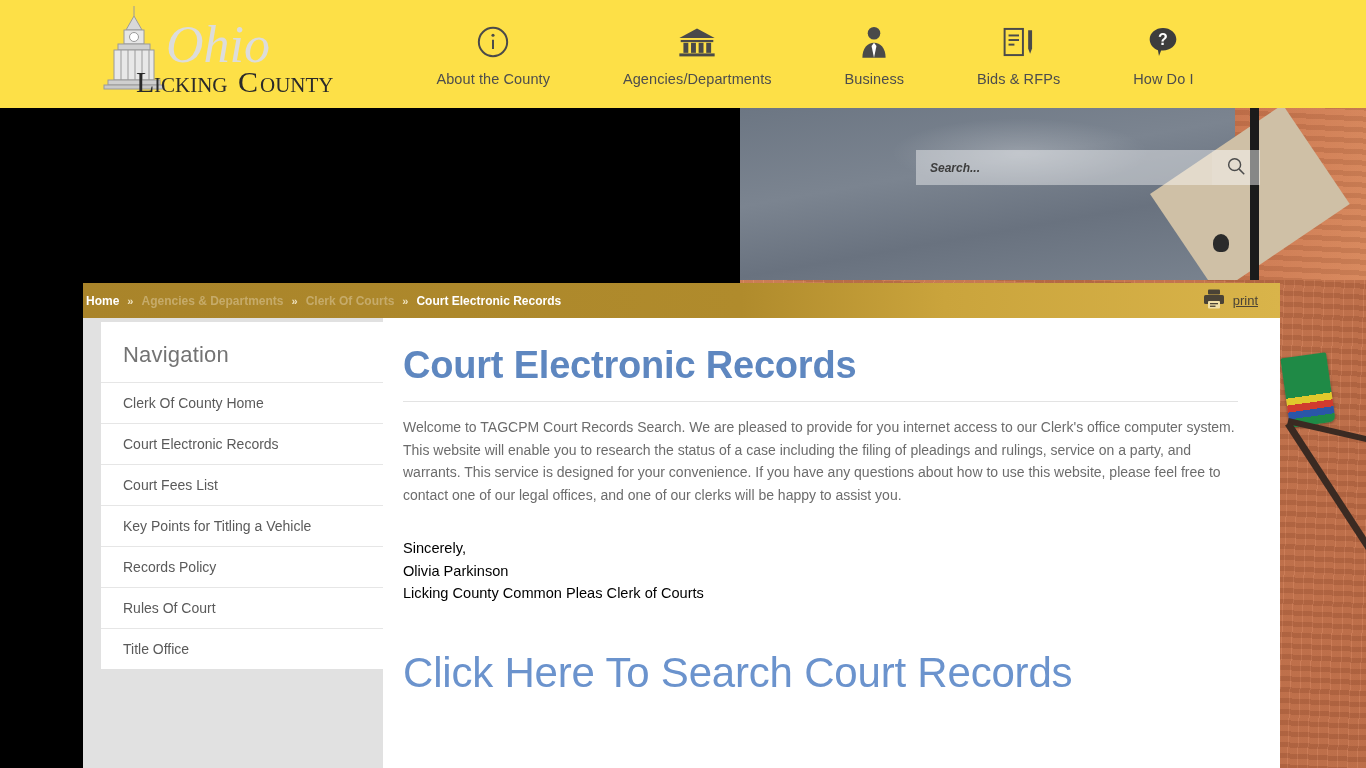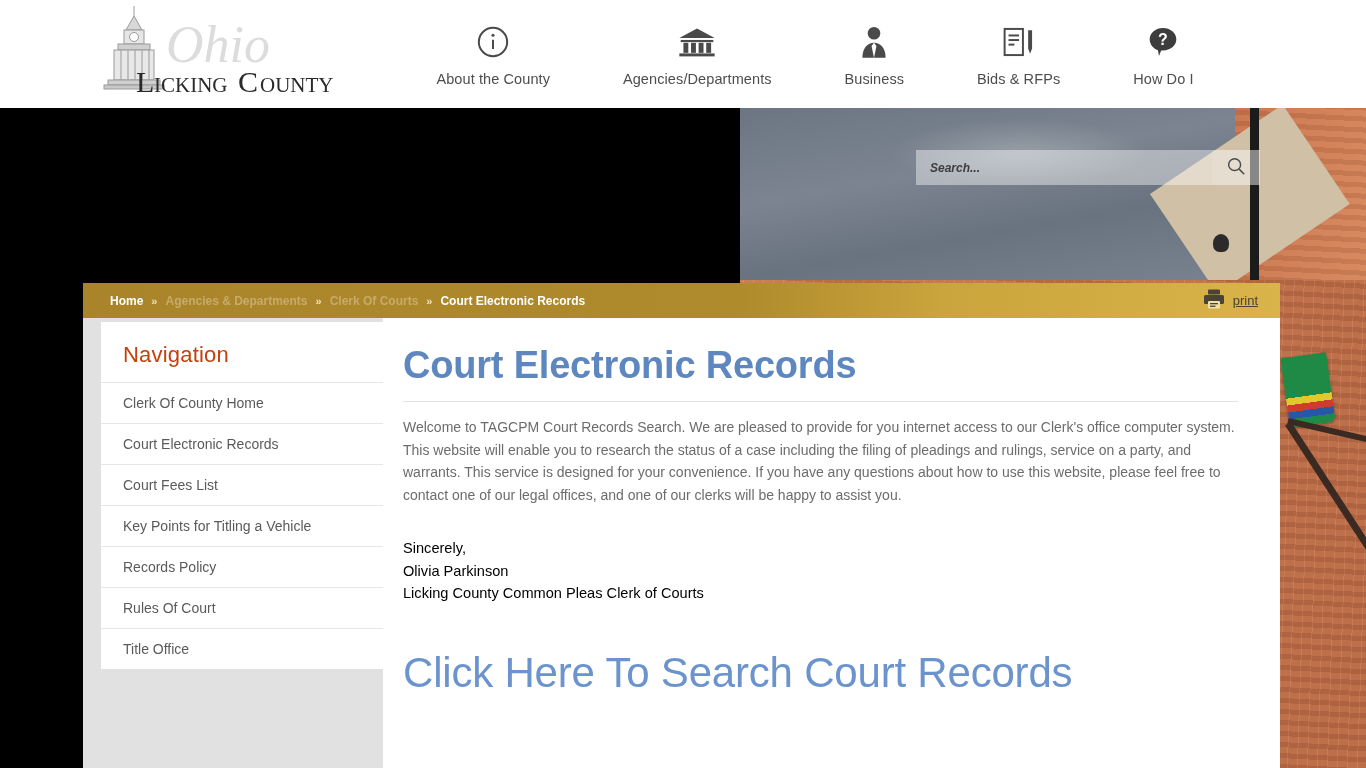--- a/index.html
+++ b/index.html
@@ -36,21 +36,21 @@
     background:#3a2a22; transform:rotate(13deg); transform-origin:left center; z-index:2;
   }
   .bg-pole-b{
     position:absolute; left:1288px; top:420px; width:230px; height:7px;
     background:#3a2a22; transform:rotate(57deg); transform-origin:left center; z-index:2;
   }
 
   
   .header{
     position:absolute; top:0; left:0; width:1366px; height:108px;
-    background:#ffffff; z-index:10;
+    background:#fde047; z-index:10;
   }
   .logo{
     position:absolute; left:88px; top:4px; width:260px; height:100px;
   }
   .logo svg{ display:block; }
 
   .topnav{
     position:absolute; left:400px; top:22px; width:830px; height:72px;
     display:flex; align-items:flex-start;
   }
@@ -112,21 +112,21 @@
     cursor:pointer; background:rgba(255,255,255,.10);
   }
 
   
   .crumbbar{
     position:absolute; left:83px; top:283px; width:1197px; height:35px; z-index:8;
     background:linear-gradient(90deg,#a9842a 0%, #b08b2c 55%, #caa43c 72%, #d9b44a 100%);
     display:flex; align-items:center; justify-content:space-between;
     padding:0 0 0 0;
   }
-  .crumbs{ display:flex; align-items:center; gap:8px; padding-left:27px; font-size:12px; }
+  .crumbs{ display:flex; align-items:center; gap:8px; padding-left:3px; font-size:12px; }
   .crumbs a{ color:#fff; font-weight:bold; text-decoration:none; cursor:pointer; }
   .crumbs a.dim{ color:#c6ab6a; font-weight:bold; }
   .crumbs span.sep{ color:#efe2bd; font-weight:bold; font-size:11px; }
   .crumbs span.current{ color:#fff; font-weight:bold; }
   .printwrap{
     display:flex; align-items:center; gap:7px; padding-right:22px; cursor:pointer;
   }
   .printwrap .plbl{ font-size:13px; color:#4a4336;text-decoration:underline; }
 
   
@@ -136,21 +136,21 @@
   }
   .sidebar{
     position:absolute; left:0; top:0; width:300px; height:397px;
     background:#e1e1e1; padding:0 0 0 0;
   }
   .navcard{
     margin:4px 8px 0 18px; background:#fff; width:284px;
   }
   .navcard h2{
     margin:0; padding:20px 22px 14px 22px; font-size:22px; font-weight:normal;
-    color:#c2410c; letter-spacing:.2px;
+    color:#737373; letter-spacing:.2px;
   }
   .navcard ul{ list-style:none; margin:0; padding:0; }
   .navcard li{
     border-top:1px solid #e6e6e6; padding:12px 22px 12px 22px;
     font-size:14px; color:#5a5a5a; cursor:pointer;
   }
 
   .main{
     position:absolute; left:300px; top:0; width:897px; height:450px;
     background:#fff; padding:26px 42px 0 20px;

